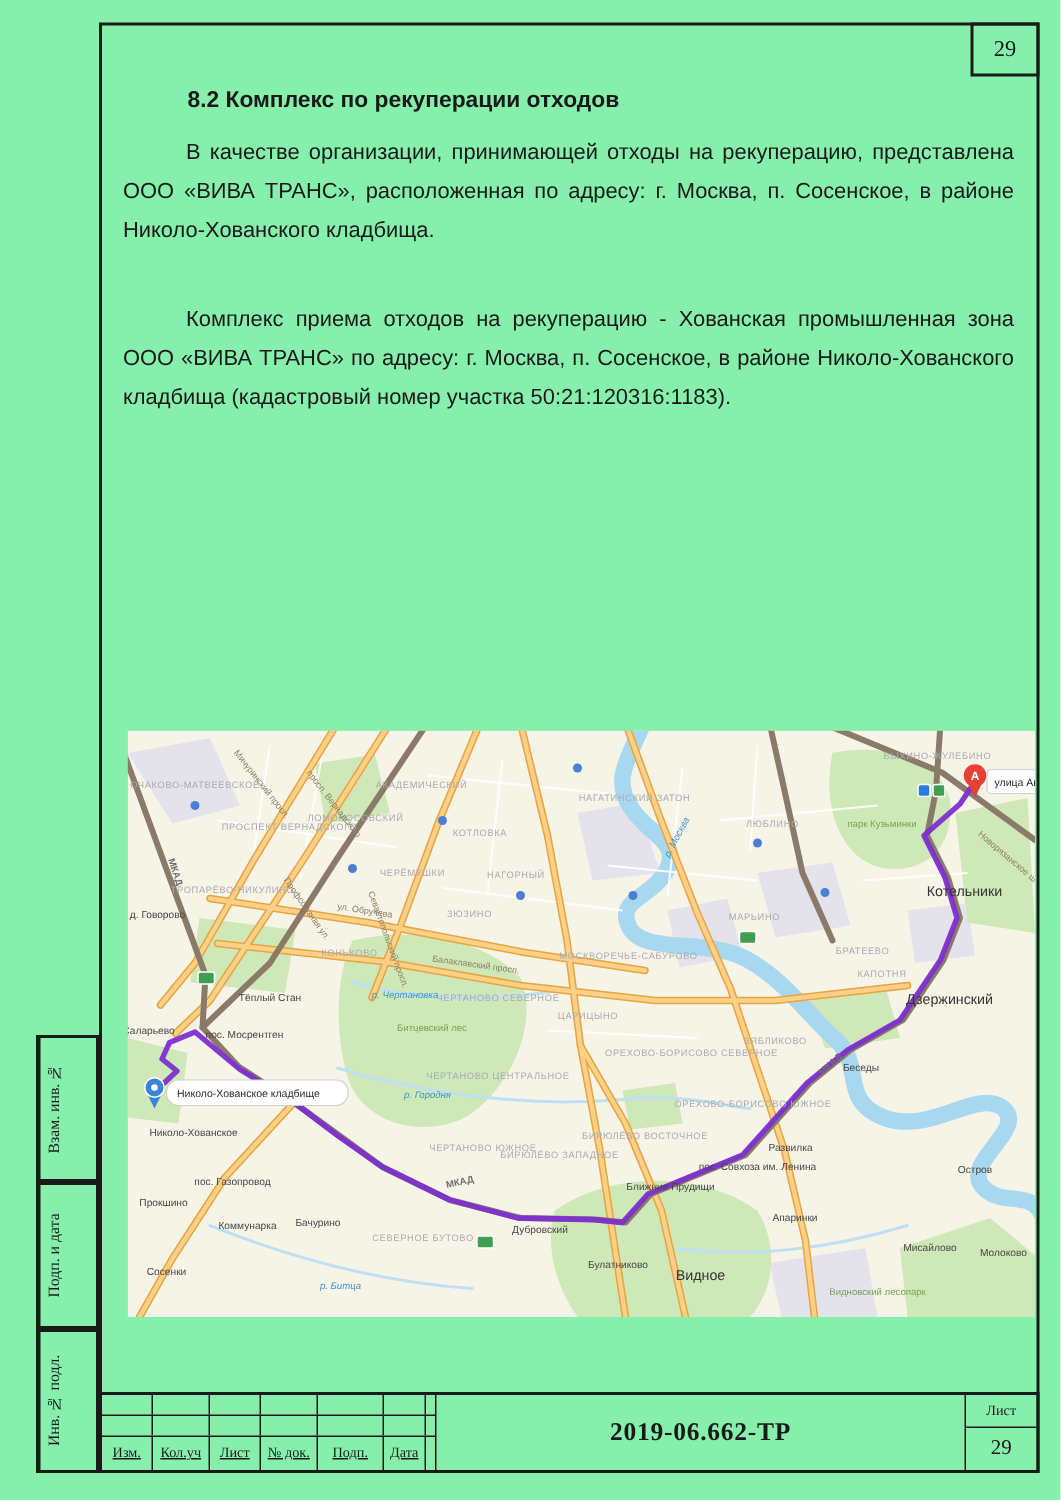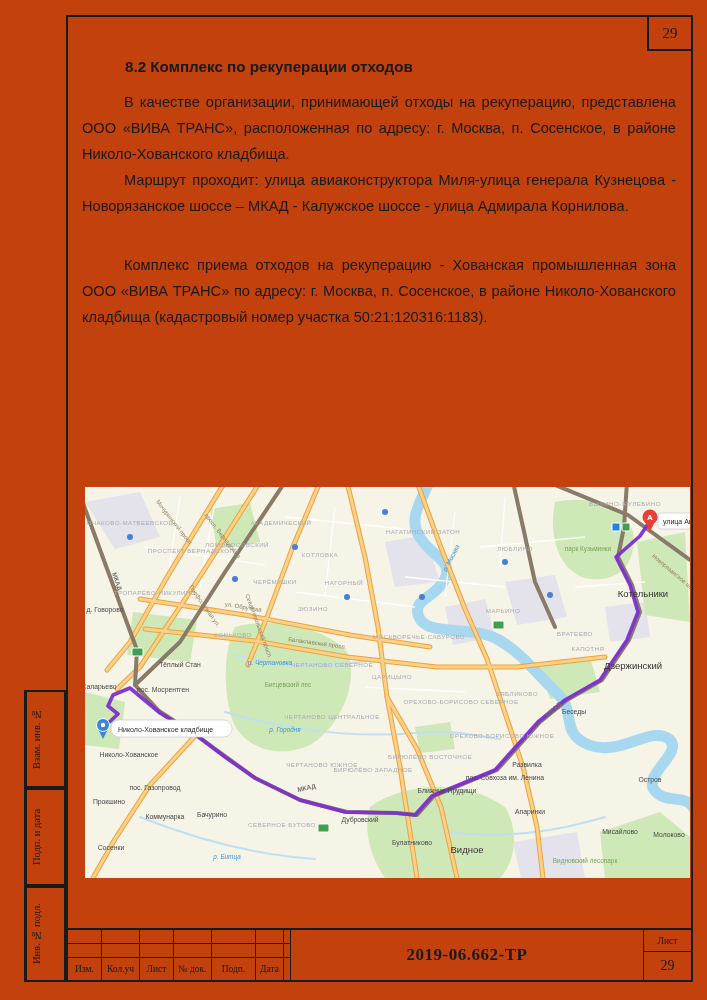--- a/index.html
+++ b/index.html
@@ -1,16 +1,16 @@
 <!DOCTYPE html>
 <html><head>
 <meta charset="utf-8">
 <style>
   html,body{margin:0;padding:0;background:#ffffff;}
-  .page{position:relative;width:707px;height:1000px;background:#c2410c;overflow:hidden;
+  .page{position:relative;width:707px;height:1000px;background:#86efac;overflow:hidden;
         font-family:"Liberation Sans",sans-serif;color:#1a1a1a;}
   
   .main-frame{position:absolute;left:66px;top:15px;width:627px;height:967px;
               border:2px solid #1a1a1a;box-sizing:border-box;}
   .pagenum-box{position:absolute;left:647px;top:15px;width:46px;height:36px;
                border:2px solid #1a1a1a;box-sizing:border-box;display:flex;
                align-items:center;justify-content:center;
                font-family:"Liberation Serif",serif;font-size:15px;}
   
   .content{position:absolute;left:82px;top:54px;width:594px;font-size:14.6px;
@@ -35,21 +35,21 @@
   .side-box{position:absolute;left:24px;width:42px;border:2px solid #1a1a1a;
             box-sizing:border-box;display:flex;}
   .side-label{width:19px;border-right:1.5px solid #1a1a1a;display:flex;
               align-items:center;justify-content:center;
               writing-mode:vertical-rl;transform:rotate(180deg);
               font-family:"Liberation Serif",serif;font-size:10.5px;white-space:nowrap;}
   
   .titleblock{position:absolute;left:66px;top:928px;width:627px;height:54px;
               border:2px solid #1a1a1a;box-sizing:border-box;display:flex;}
   .tb-grid{width:222px;display:flex;flex-direction:column;border-right:1.5px solid #1a1a1a;}
-  .tb-row{display:flex;flex:0 0 13px;border-bottom:1.5px solid #1a1a1a;}
+  .tb-row{display:flex;flex:0 0 13px;border-bottom:1.5px solid #1a1a1a;text-decoration:underline;}
   .tb-row.labels{flex:1 1 auto;border-bottom:none;}
   .tb-cell{border-right:1.5px solid #1a1a1a;box-sizing:border-box;display:flex;
            align-items:center;justify-content:center;
            font-family:"Liberation Serif",serif;font-size:9.5px;}
   .tb-cell:last-child{border-right:1.5px solid #1a1a1a;}
   .tb-center{flex:1 1 auto;display:flex;align-items:center;justify-content:center;
              font-family:"Liberation Serif",serif;font-weight:bold;font-size:17px;
              letter-spacing:.5px;}
   .tb-right{width:47px;border-left:1.5px solid #1a1a1a;display:flex;flex-direction:column;}
   .tb-right .lab{flex:0 0 21px;border-bottom:1.5px solid #1a1a1a;display:flex;
@@ -65,21 +65,20 @@
 
   <div class="main-frame"></div>
 
   <div class="pagenum-box">
     <span>29</span>
   </div>
 
   <div class="content">
     <h2>8.2 Комплекс по рекуперации отходов</h2>
     <p>В качестве организации, принимающей отходы на рекуперацию, представлена ООО «ВИВА ТРАНС», расположенная по адресу: г. Москва, п. Сосенское, в районе Николо-Хованского кладбища.</p>
-    <p>Маршрут проходит: улица авиаконструктора Миля-улица генерала Кузнецова - Новорязанское шоссе – МКАД - Калужское шоссе - улица Адмирала Корнилова.</p>
     <p class="gap">Комплекс приема отходов на рекуперацию - Хованская промышленная зона ООО «ВИВА ТРАНС» по адресу: г. Москва, п. Сосенское, в районе Николо-Хованского кладбища (кадастровый номер участка 50:21:120316:1183).</p>
   </div>
 
   <div class="map-wrap">
   <svg id="map-svg" width="605" height="391" viewBox="0 0 605 391" xmlns="http://www.w3.org/2000/svg">
     <rect x="0" y="0" width="605" height="391" fill="#f6f3e7"></rect>
     <g fill="#e4e3ec">
       <path d="M0,15 L55,5 75,50 30,62 Z"></path>
       <path d="M300,55 340,48 355,95 310,100 Z"></path>
       <path d="M420,95 470,88 482,130 432,138 Z"></path>

